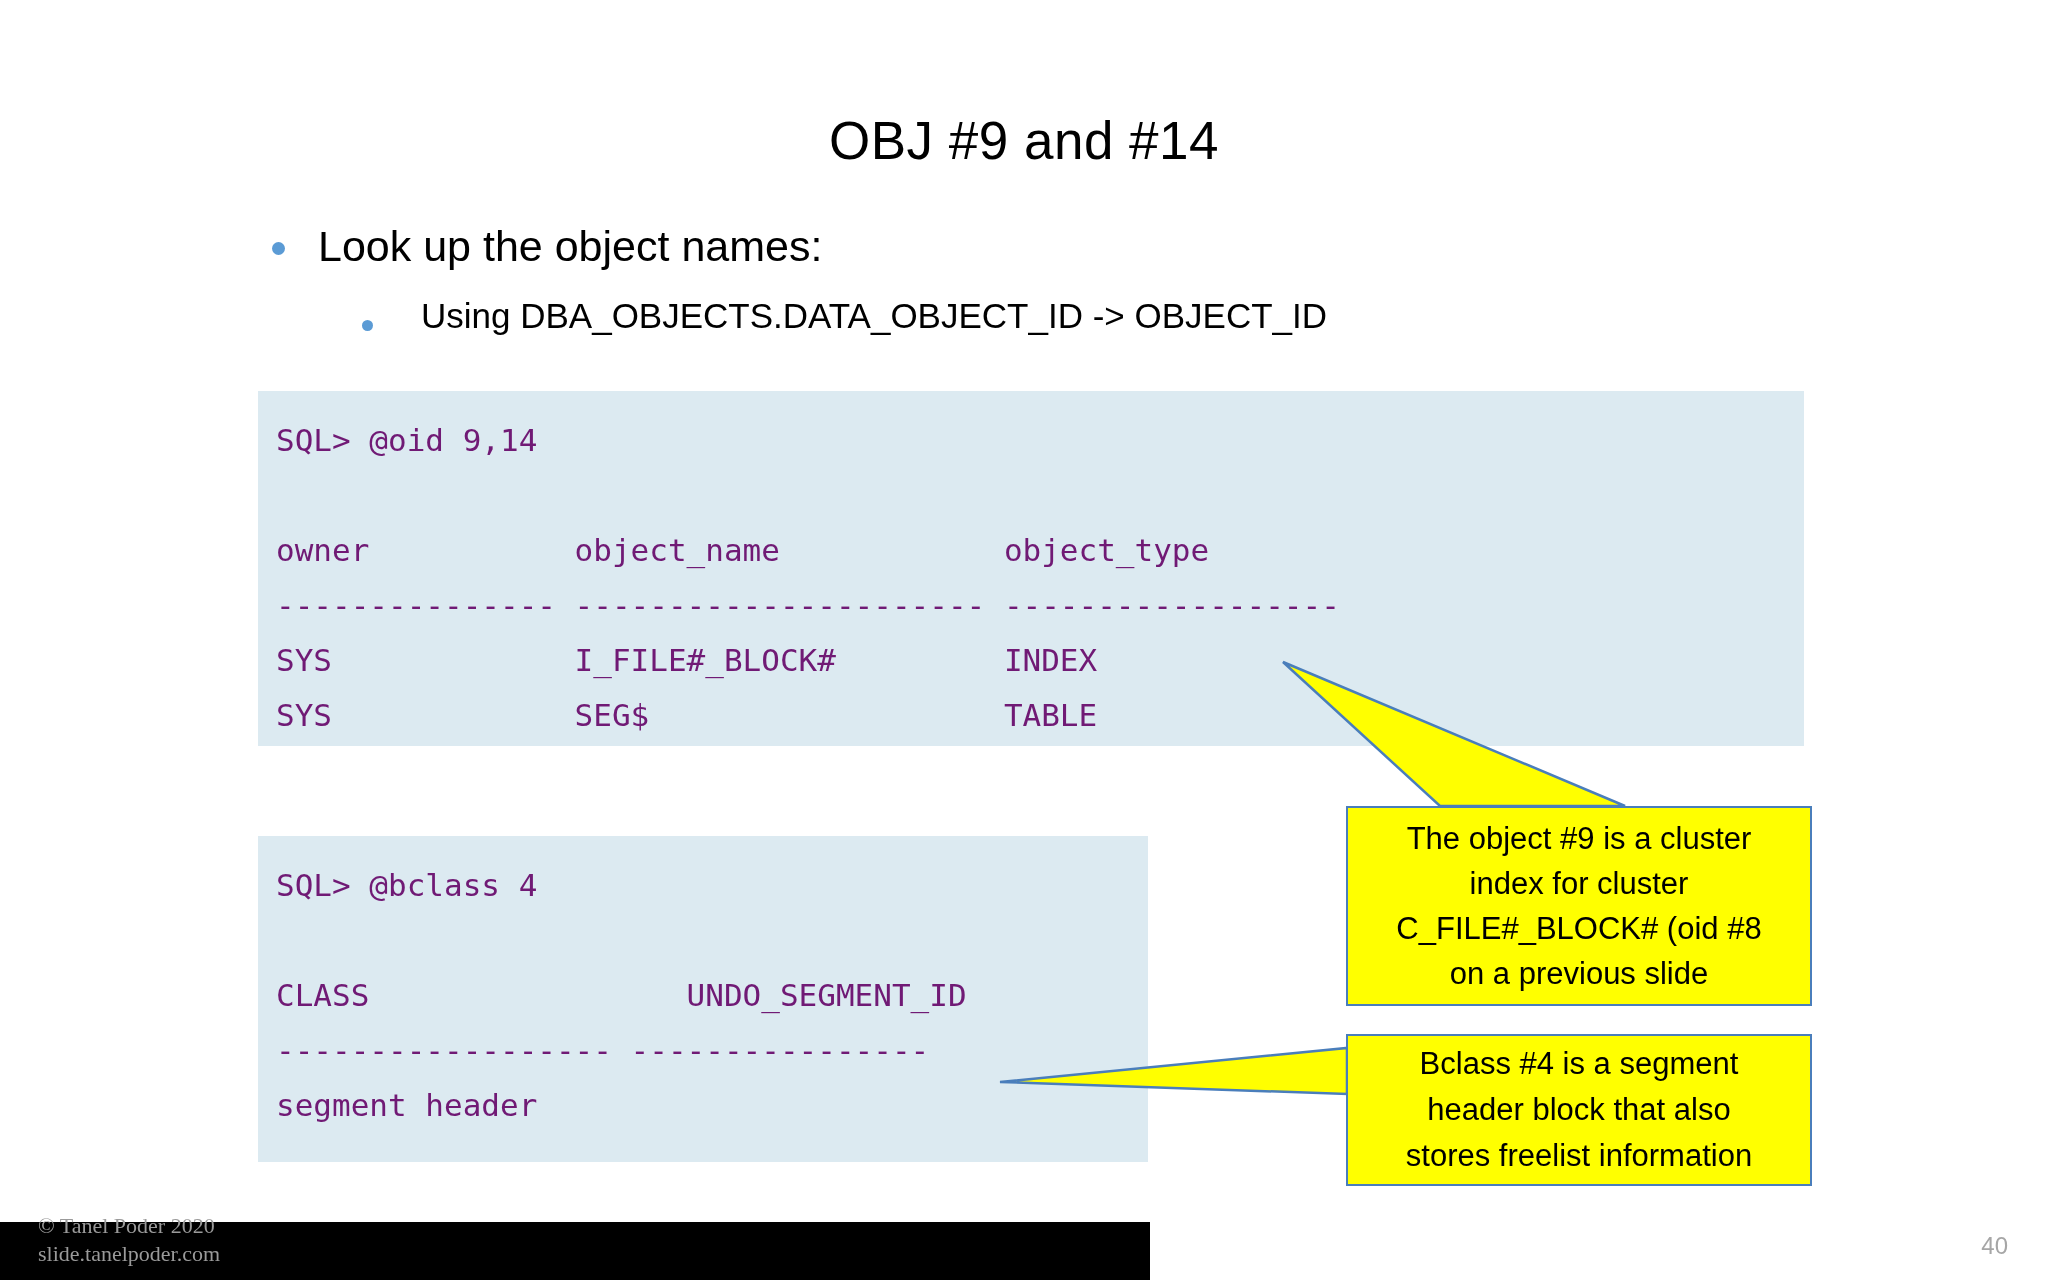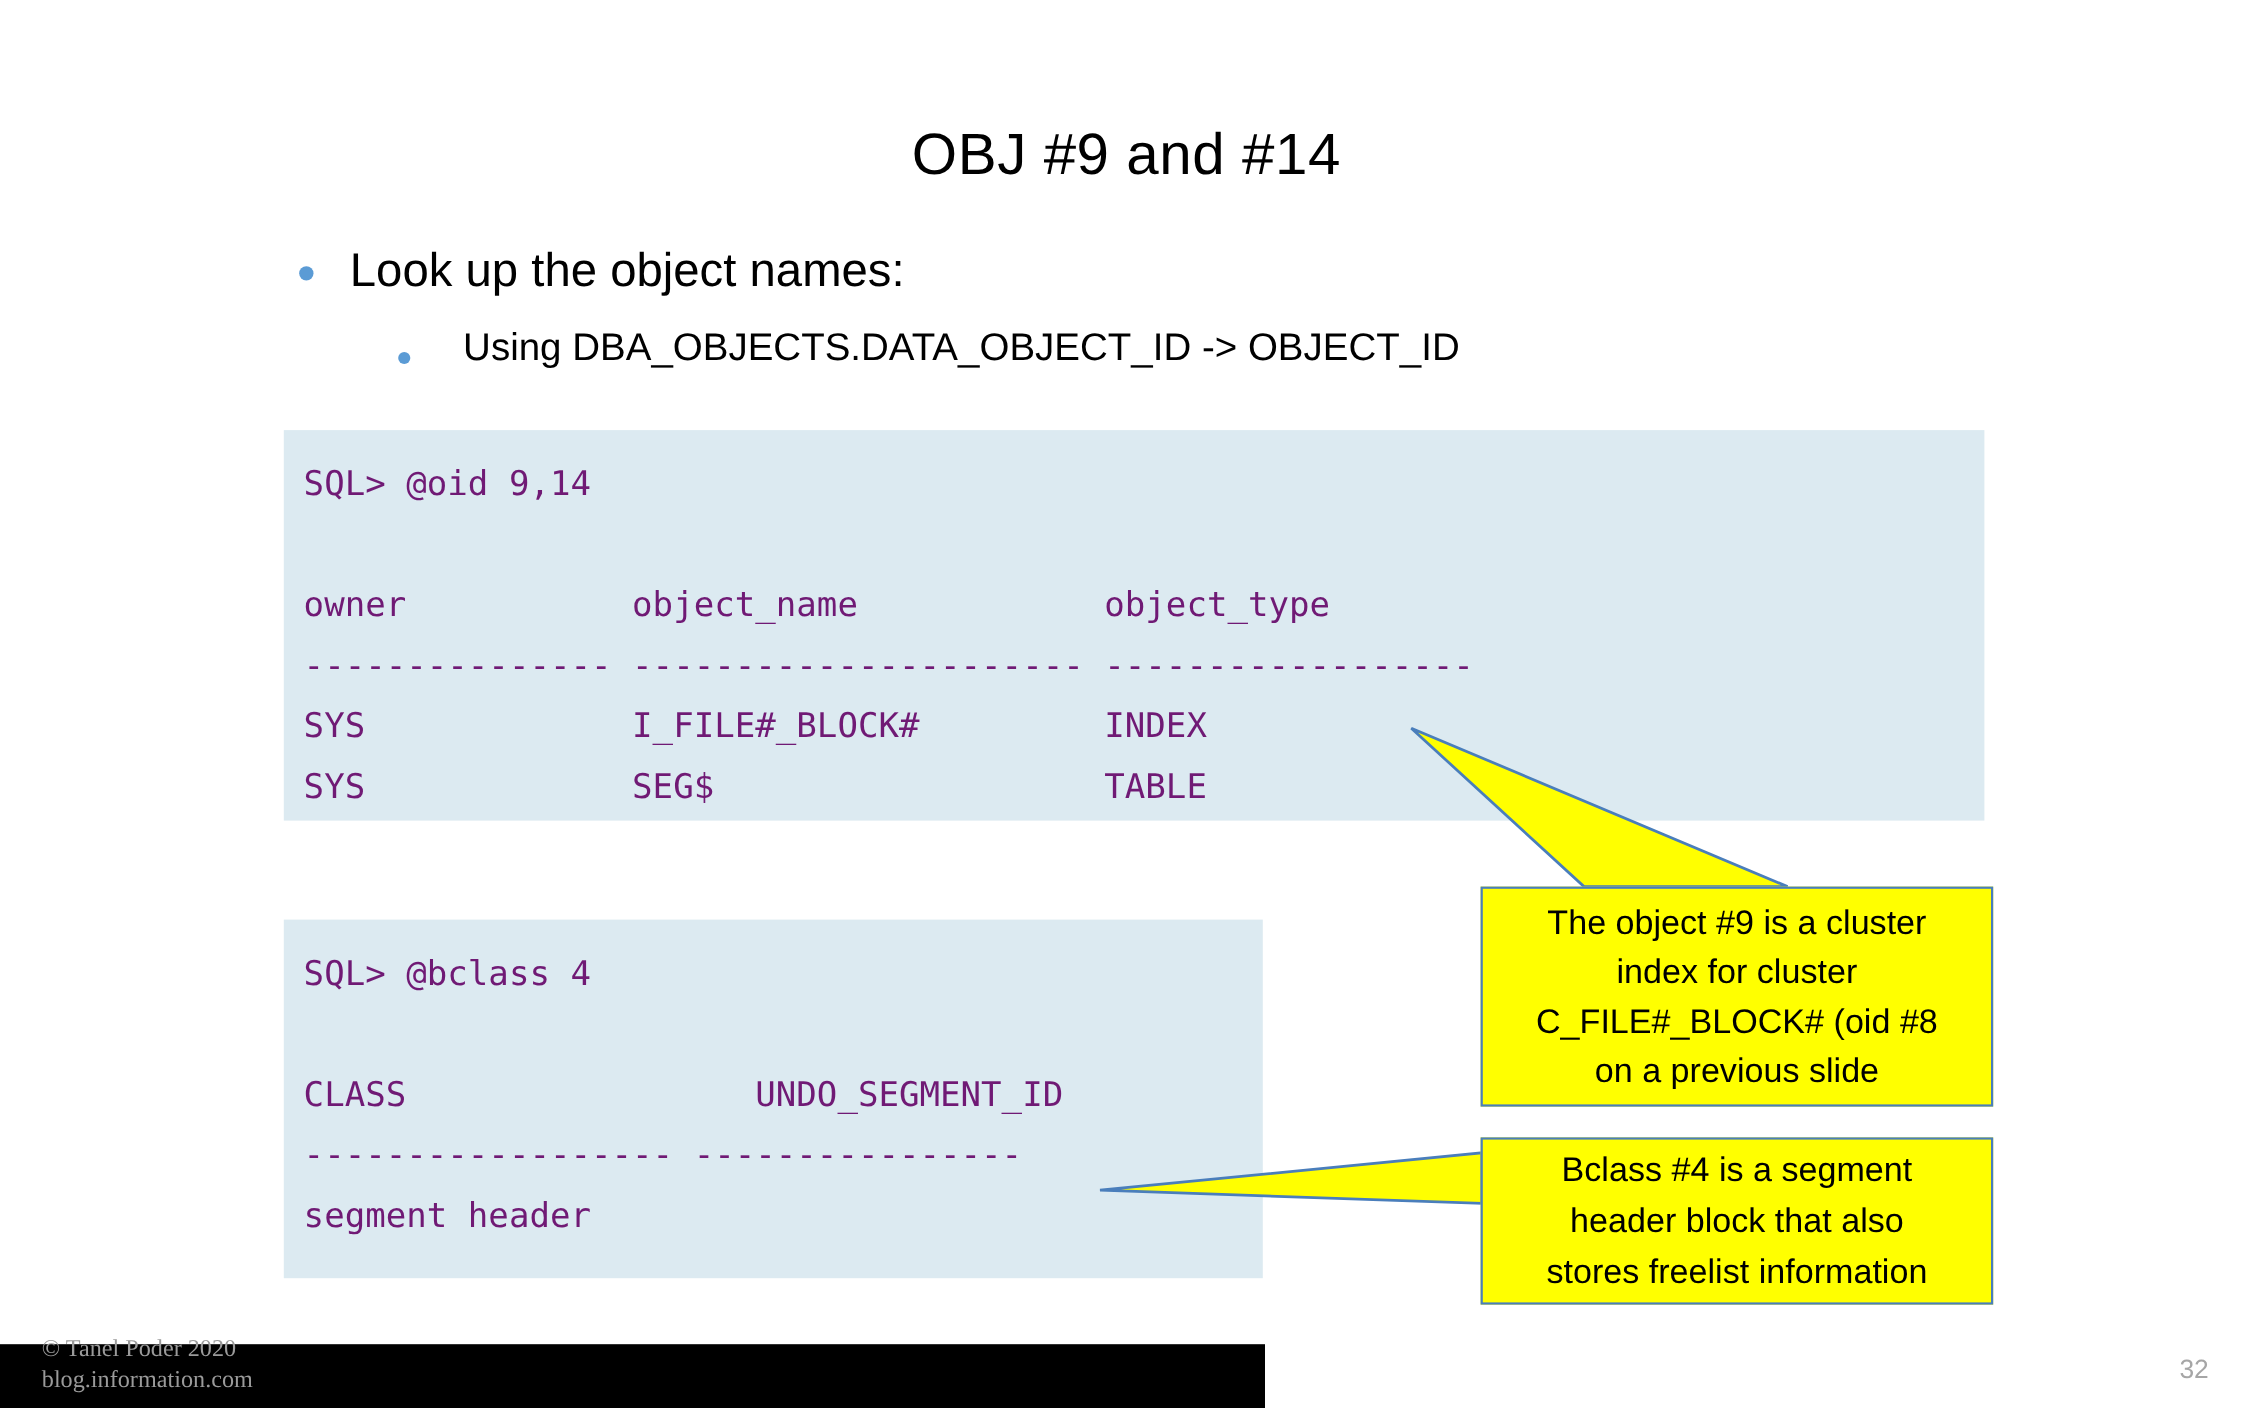--- a/index.html
+++ b/index.html
@@ -228,18 +228,18 @@
   <div class="callout" id="callout-bclass4">
     <span class="callout-text">Bclass #4 is a segment
 header block that also
 stores freelist information</span>
   </div>
 
   <div class="bottom-strip"></div>
 
   <div class="footer-credit">
     <div>© Tanel Poder 2020</div>
-    <div>blog.information.com</div>
-  </div>
-
-  <div class="page-number">32</div>
+    <div>slide.tanelpoder.com</div>
+  </div>
+
+  <div class="page-number">40</div>
 
 </div>
 
 </body></html>

